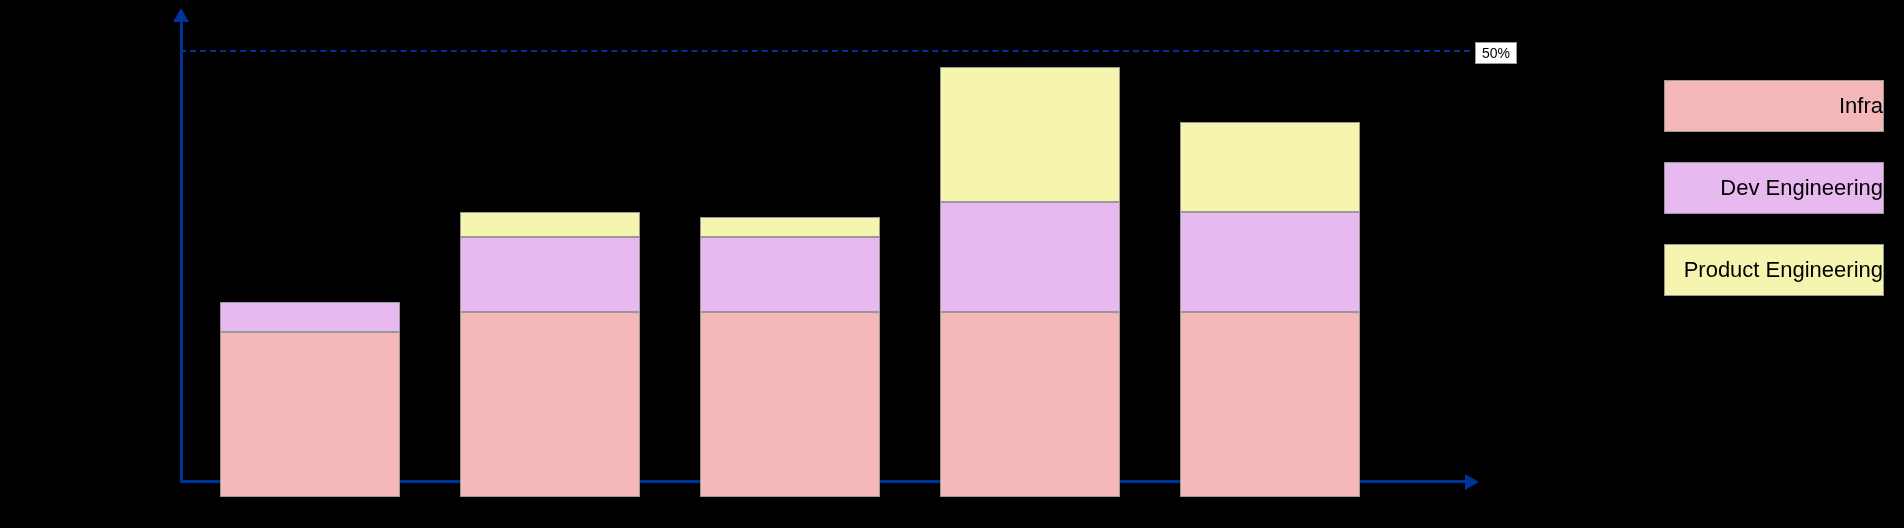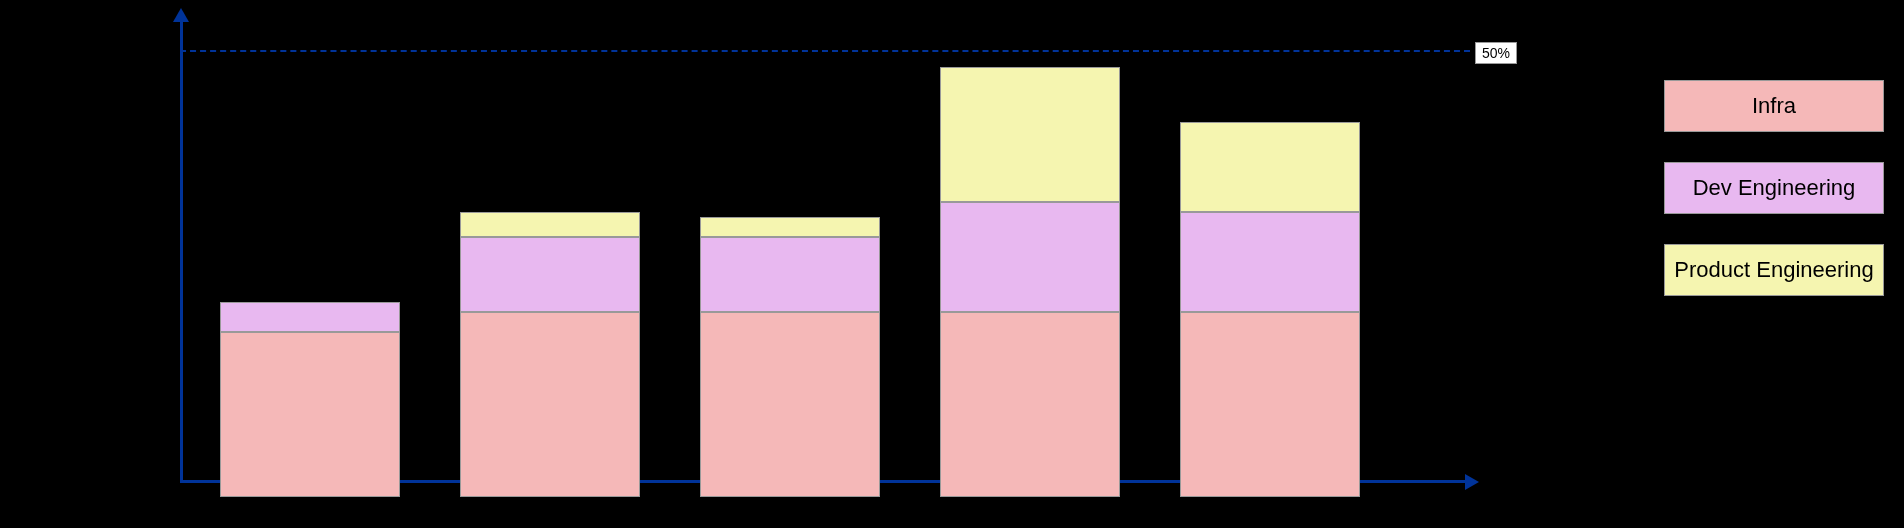--- a/index.html
+++ b/index.html
@@ -121,21 +121,21 @@
     .legend-item {
       display: flex;
       align-items: center;
     }
     .legend-box {
       width: 220px;
       height: 52px;
       border: 1px solid #999;
       display: flex;
       align-items: center;
-      justify-content: center;
+      justify-content: flex-end;
       font-size: 22px;
       color: #000;
     }
     .leg-infra   { background: #f5b8b8; }
     .leg-devexp  { background: #e8b8f0; }
     .leg-product { background: #f5f5b0; }
   </style>
 </head>
 <body>
 

